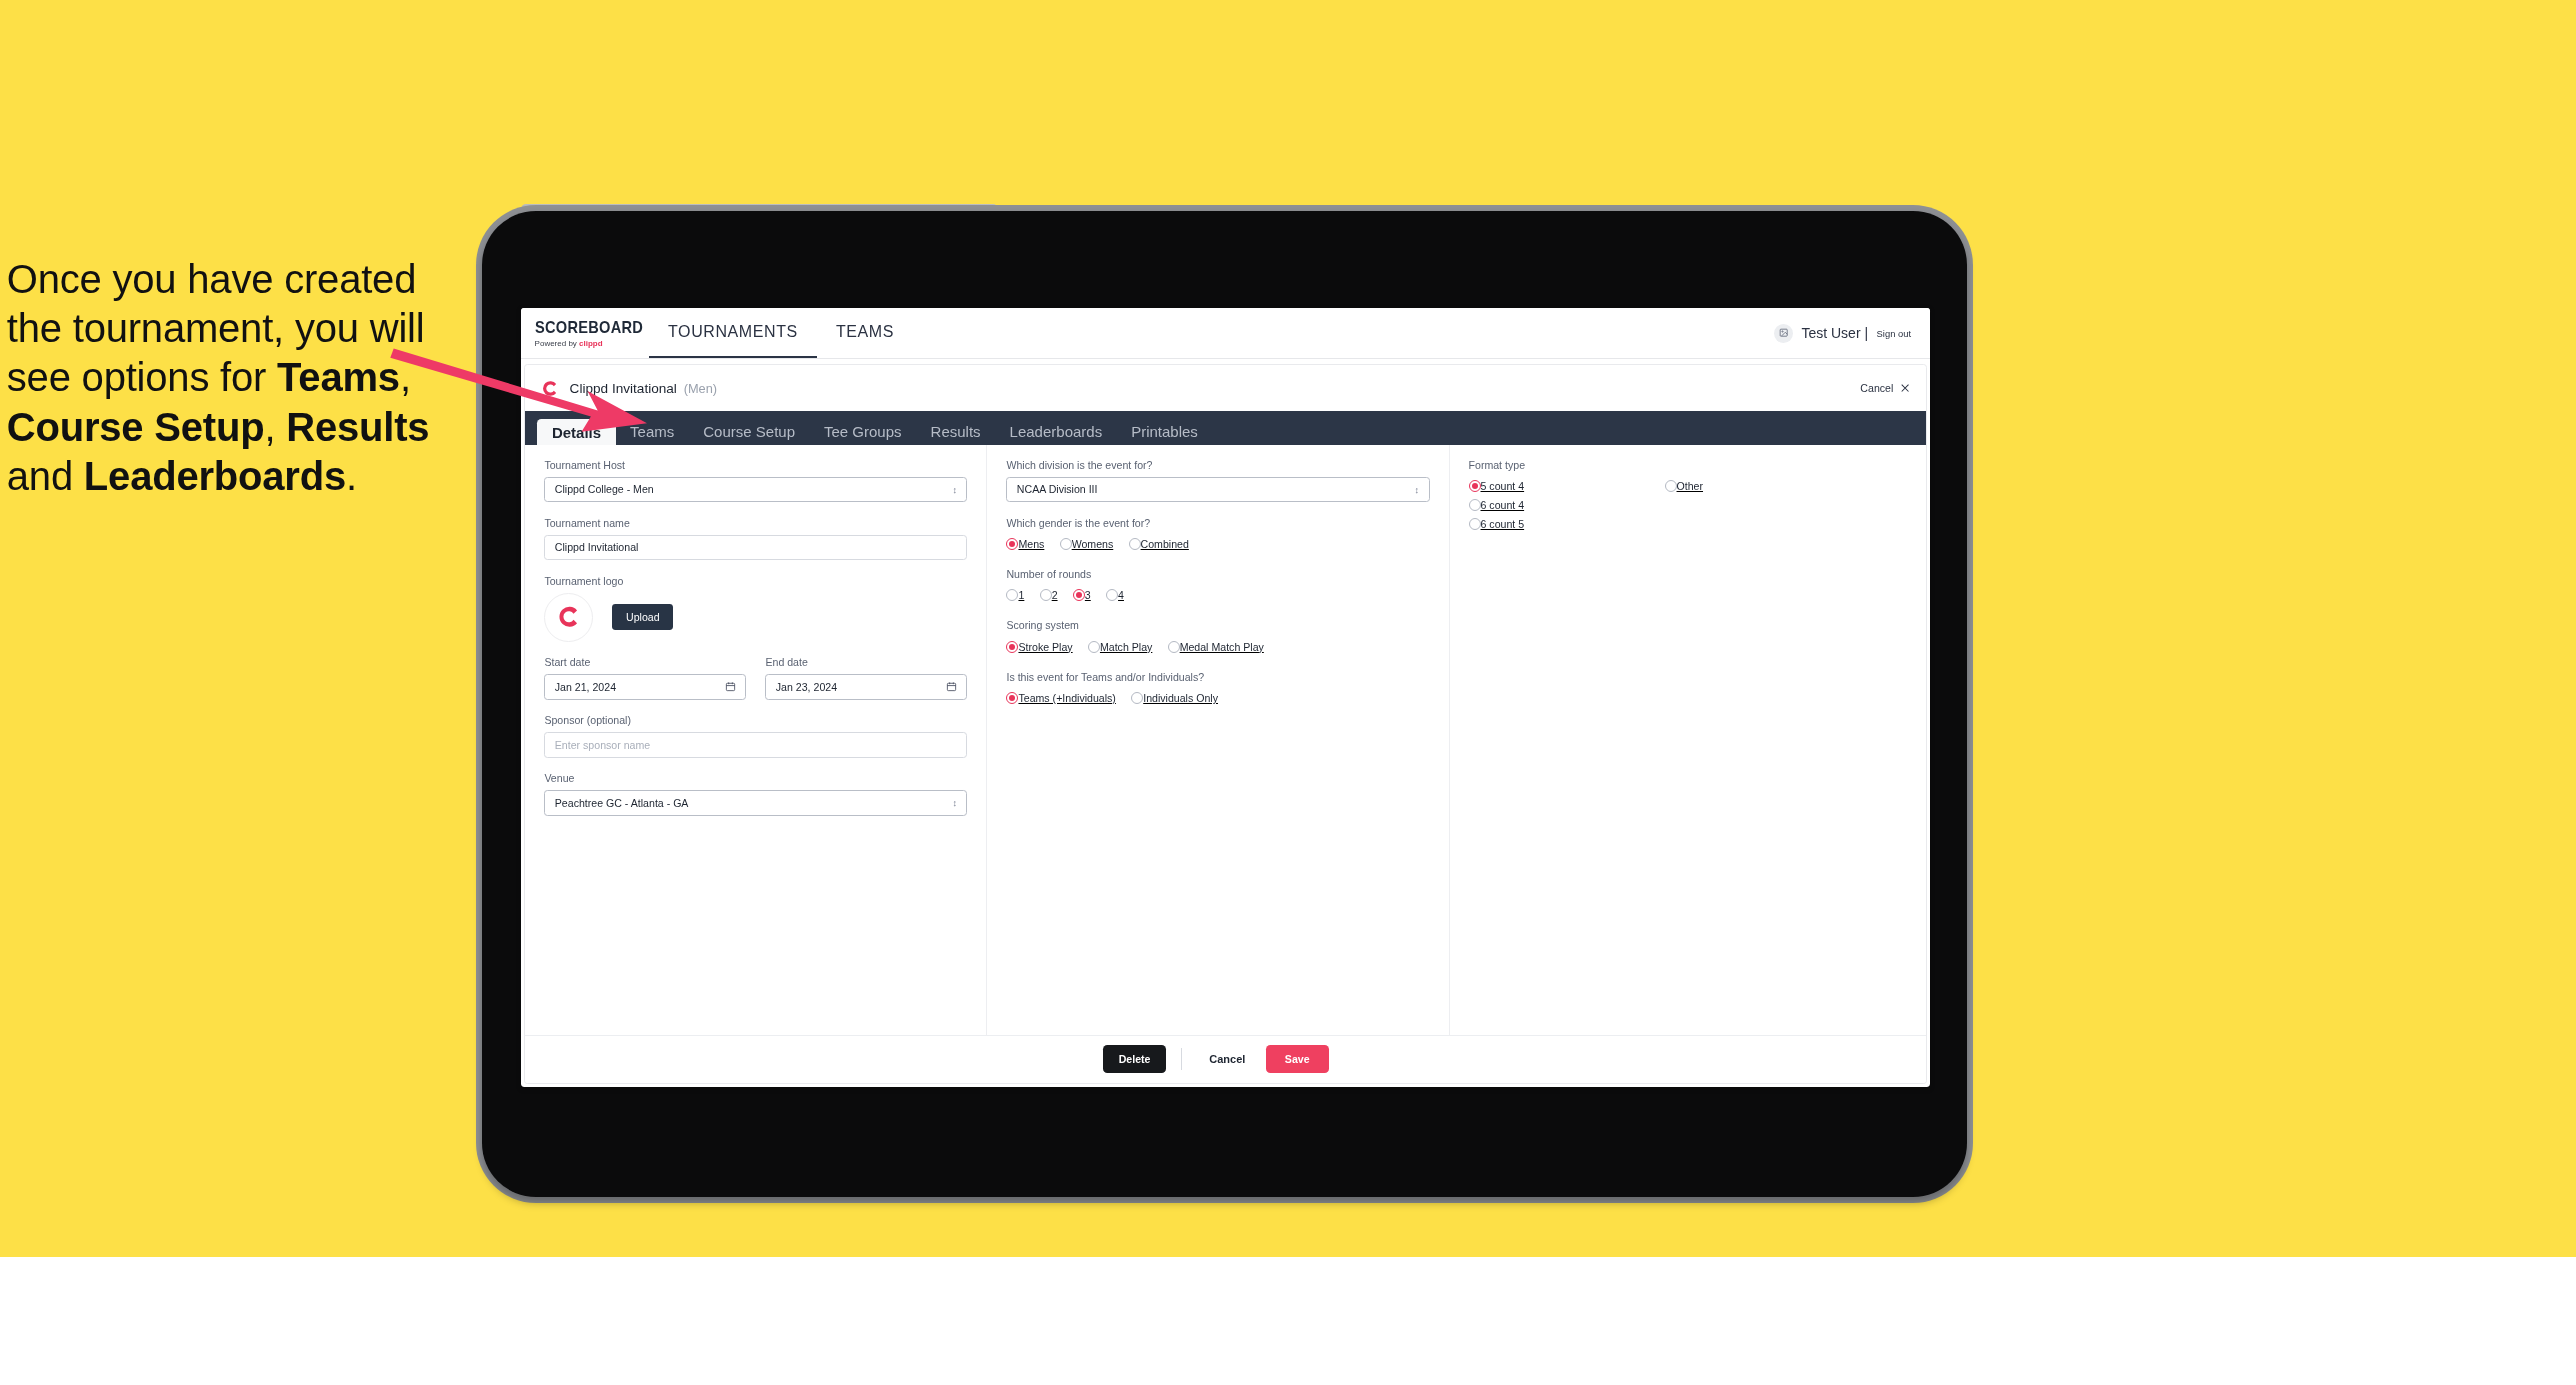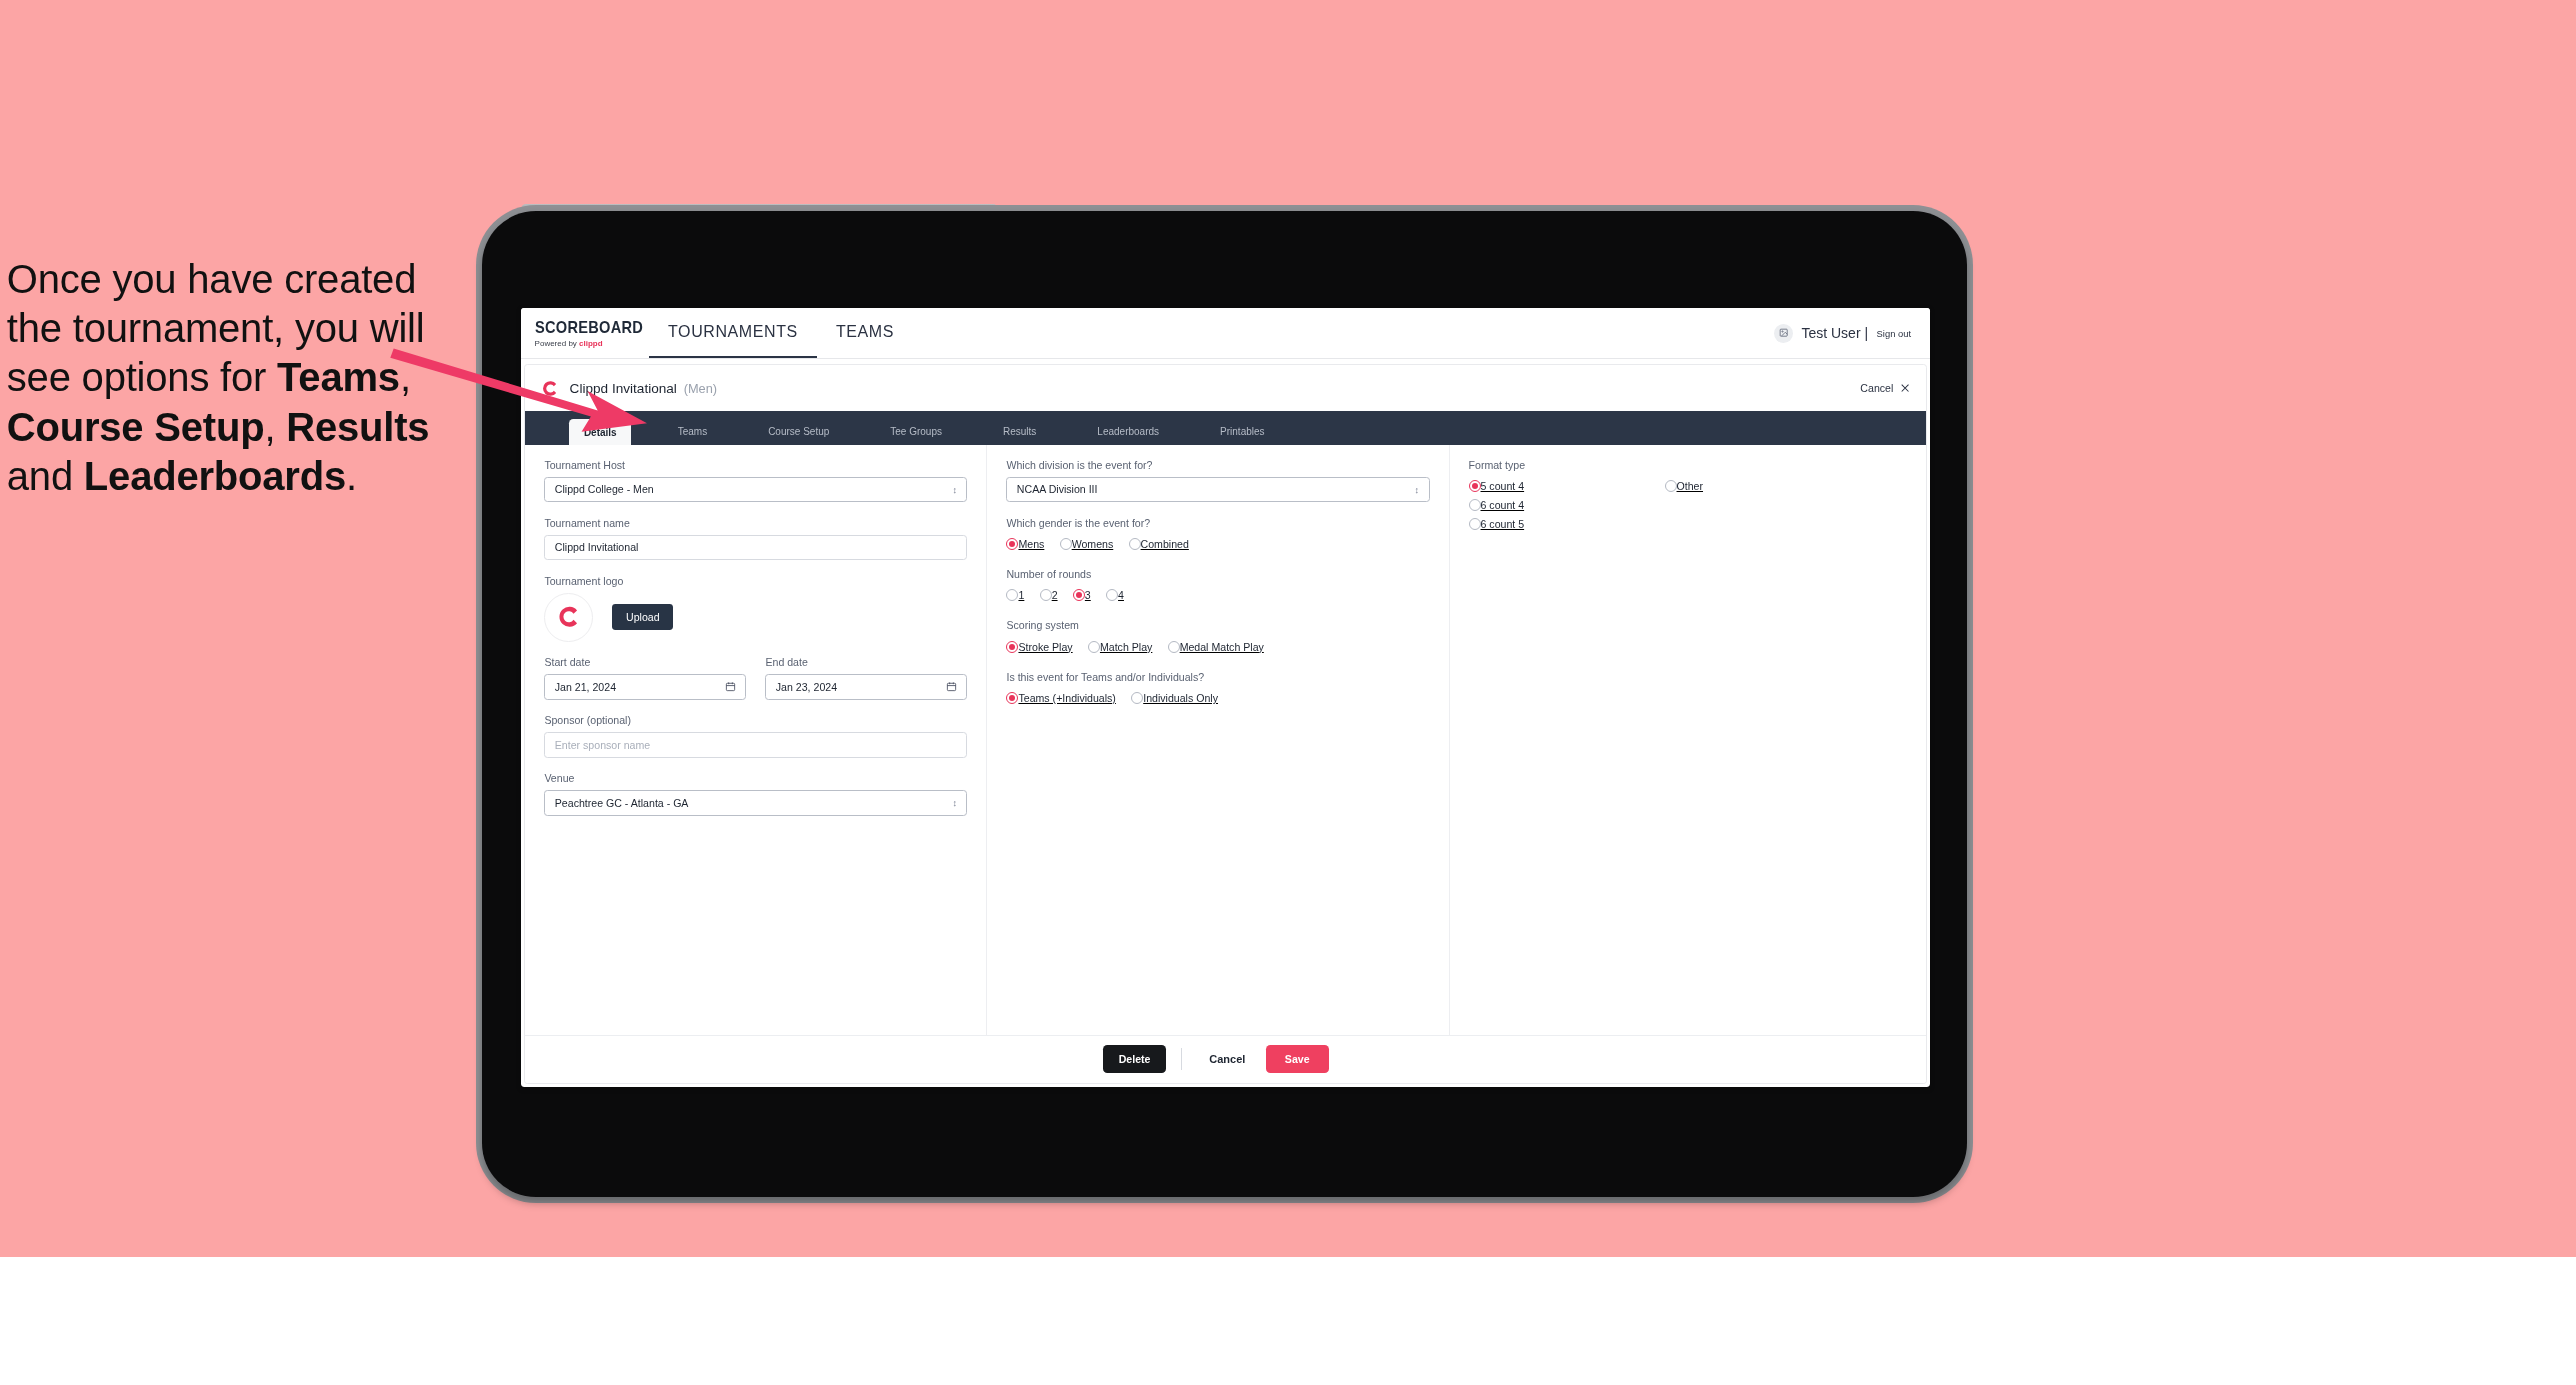--- a/index.html
+++ b/index.html
@@ -1,19 +1,19 @@
 <!DOCTYPE html>
 <html style="font-size:13.6px"><head>
 <meta charset="utf-8">
 <style>
   * { box-sizing: border-box; margin:0; padding:0; }
   html,body{ width:2576px; height:1386px; background:#ffffff; overflow:hidden; }
   body{ font-family:"Liberation Sans", sans-serif; }
 
-  .stage{ position:relative; width:2576px; height:1257px; background:#fca5a5; }
+  .stage{ position:relative; width:2576px; height:1257px; background:#fde047; }
 
   
   .caption{
     position:absolute; left:6.8px; top:255px; width:426px;
     font-size:40px; line-height:1.23; color:#111111;
     letter-spacing:-0.2px;
   }
   .caption b{ font-weight:bold; }
 
   
@@ -98,22 +98,22 @@
   .cancel-x{
     margin-left:auto; display:flex; align-items:center; gap:6.8px;
     font-size:10.6px; color:#2b3242; cursor:pointer;
   }
 
   
   .tabbar{
     height:34px; background:#2c3647; display:flex; align-items:flex-end; padding-left:12px; flex:0 0 auto;
   }
   .tab{
-    font-size:10px; color:#b6bcc7; padding:0 14.5px; height:28px;
-    display:flex; align-items:center; cursor:pointer; border-radius:4.3px 4.3px 0 0;margin-left:32px;
+    font-size:15px; color:#b6bcc7; padding:0 14.5px; height:28px;
+    display:flex; align-items:center; cursor:pointer; border-radius:4.3px 4.3px 0 0;
   }
   .tab.active{ background:#f7f8f9; color:#1d2430; font-weight:bold; height:26px; }
 
   
   .cols{ flex:1 1 auto; display:flex; overflow:hidden; }
   .col{ padding:13.6px 19px 0 19px; }
   .col1{ width:33%; border-right:0.9px solid #edeef1; }
   .col2{ width:33%; border-right:0.9px solid #edeef1; }
   .col3{ width:34%; }
 

